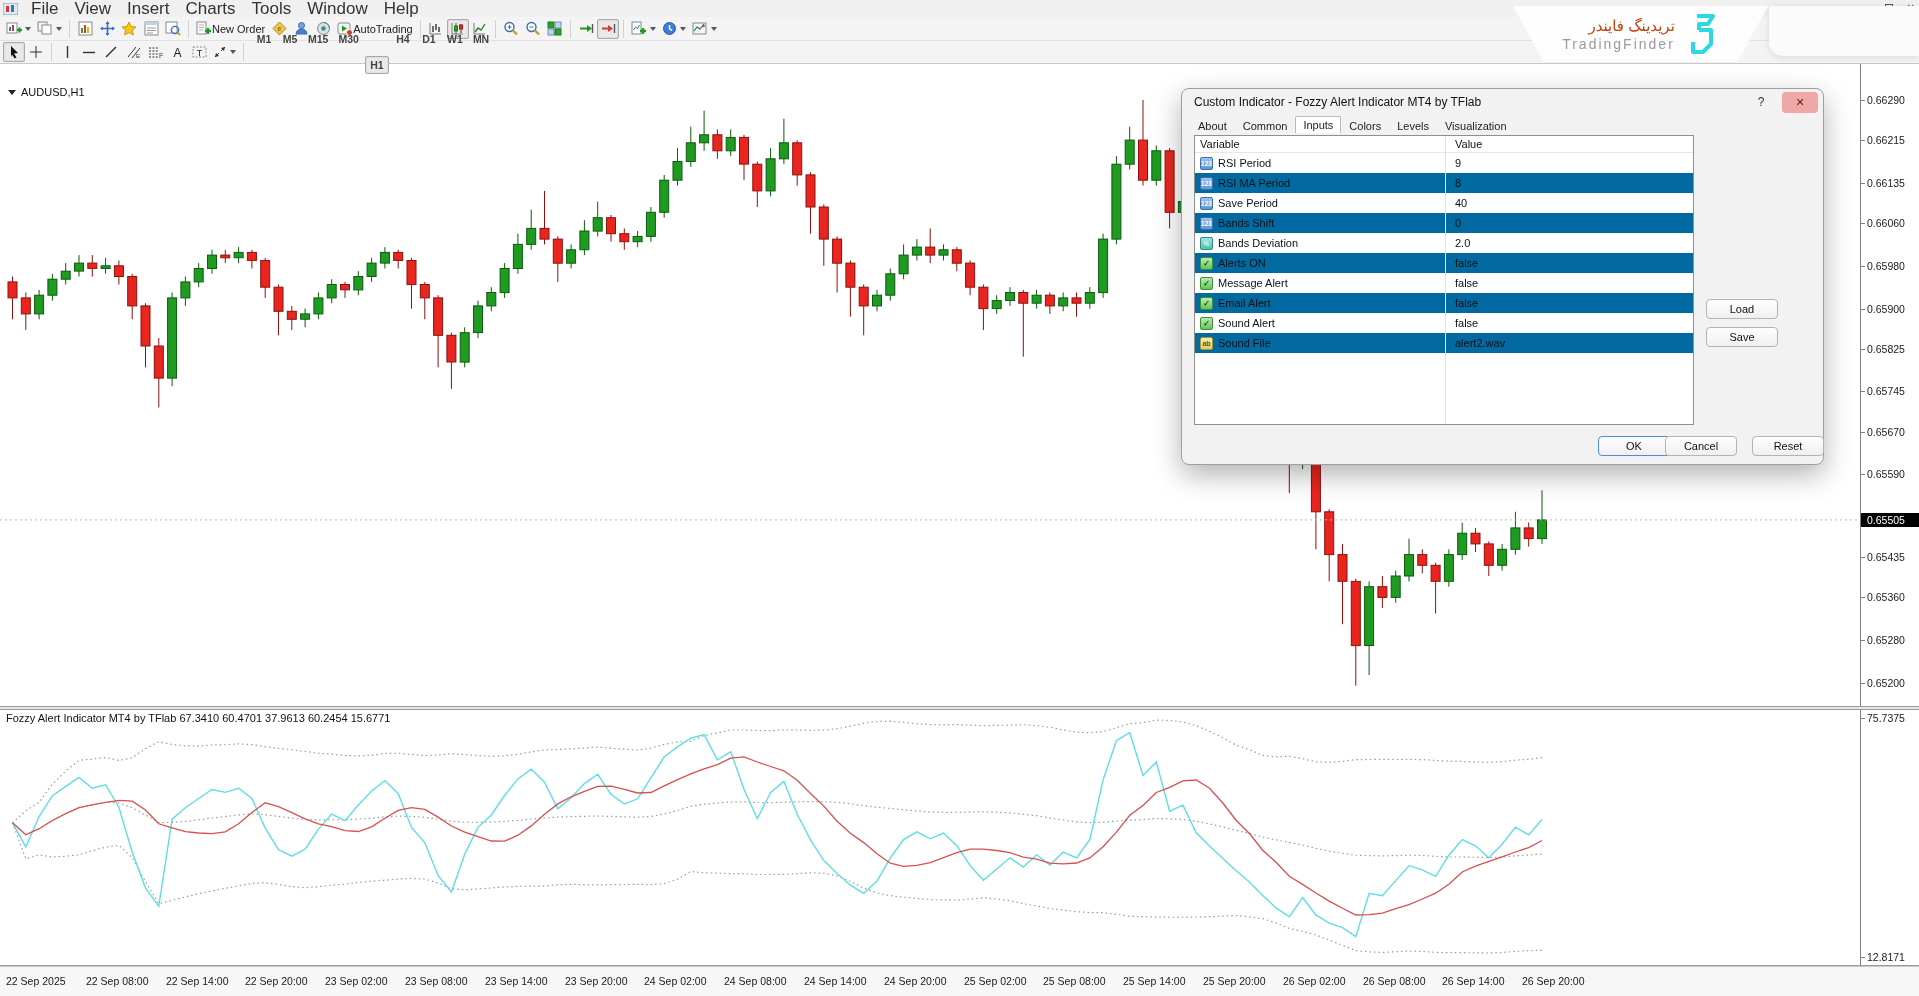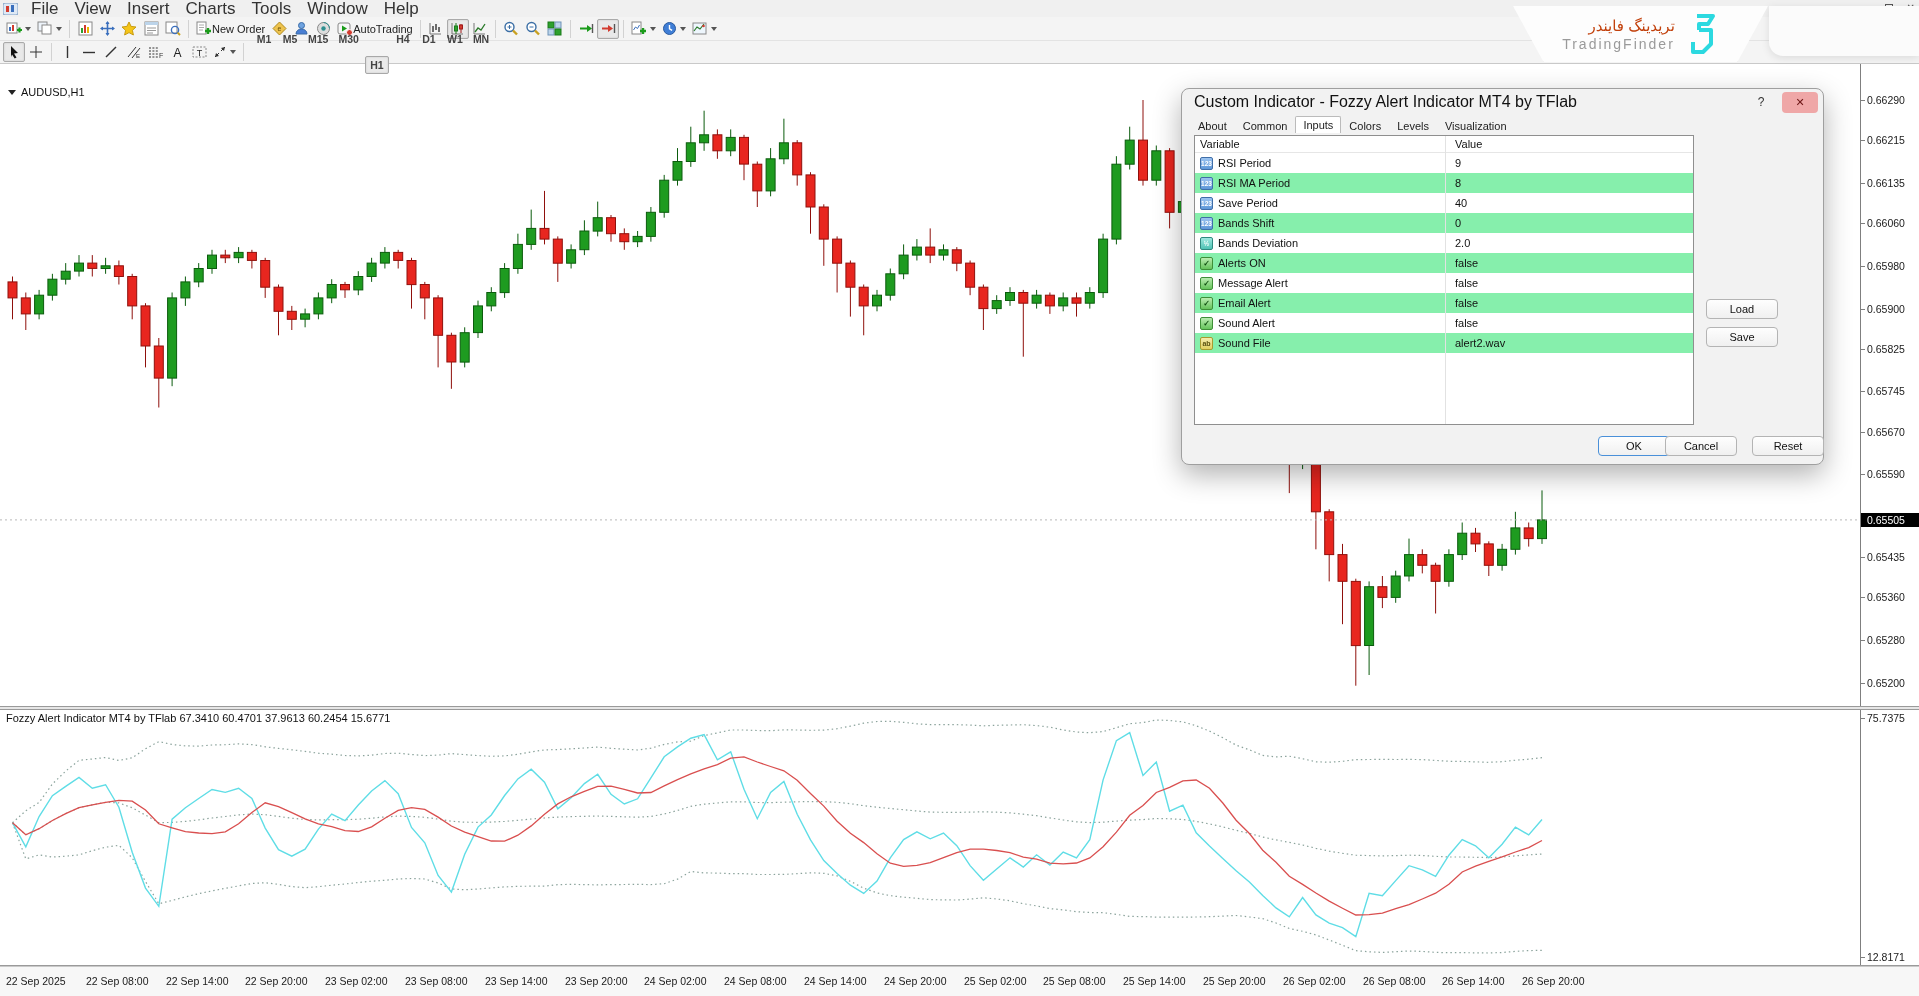--- a/index.html
+++ b/index.html
@@ -51,31 +51,31 @@
   #ind-header{position:absolute;left:6px;top:712px;font-size:11px;color:#111;z-index:3;}
   #ind-axis{position:absolute;left:1860px;top:710px;width:59px;height:255px;background:#fff;border-left:1px solid #7f7f7f;}
   #ind-bottom-line{position:absolute;left:0;top:965px;width:1919px;height:1px;background:#9a9a9a;}
 
   #time-axis{position:absolute;left:0;top:966px;width:1919px;height:30px;background:#f7f7f7;border-top:1px solid #c9c9c9;}
   .timelabel{position:absolute;top:8px;font-size:10.5px;color:#1a1a1a;white-space:nowrap;}
 
   
   #dialog{position:absolute;left:1181px;top:88px;width:643px;height:377px;background:#f2f2f2;border:1px solid #9f9f9f;border-radius:8px;box-shadow:0 10px 28px rgba(0,0,0,.30);z-index:30;}
   #dlg-titlebar{position:absolute;left:0;top:0;width:100%;height:26px;display:flex;align-items:center;border-radius:8px 8px 0 0;}
-  #dlg-title{font-size:16px;color:#111;margin-left:12px;flex:1;}
+  #dlg-title{font-size:12px;color:#111;margin-left:12px;flex:1;}
   #dlg-help{width:30px;height:20px;text-align:center;font-size:12px;color:#333;line-height:20px;}
   #dlg-close{width:36px;height:21px;background:#efa7a7;border-radius:4px;margin:0 5px 0 6px;display:flex;align-items:center;justify-content:center;font-size:11px;color:#6d1515;}
   #dlg-tabs{position:absolute;left:8px;top:28px;height:17px;display:flex;}
   .dtab{font-size:11px;color:#222;padding:2px 7px 1px 7px;border:1px solid transparent;border-bottom:none;cursor:default;}
   .dtab.active{background:#fff;border-color:#bbb;border-radius:2px 2px 0 0;position:relative;top:-1px;}
   #dlg-list{position:absolute;left:12px;top:46px;width:500px;height:290px;background:#fff;border:1px solid #8f8f8f;overflow:hidden;}
   #dlg-coldiv{position:absolute;left:250px;top:0;width:1px;height:100%;background:#e2e2e2;}
   .lrow{display:flex;align-items:center;height:20px;font-size:11px;color:#111;}
   .lrow.head{height:17px;border-bottom:1px solid #e6e6e6;}
-  .lrow.stripe{background:#86efac;}
+  .lrow.stripe{background:#0369a1;}
   .lrow .c1{width:250px;display:flex;align-items:center;padding-left:5px;gap:5px;}
   .lrow .c2{flex:1;padding-left:10px;}
   .pico{width:13px;height:13px;border-radius:2px;display:flex;align-items:center;justify-content:center;font-size:6.5px;font-weight:bold;flex-shrink:0;}
   .pico.int{background:linear-gradient(#9cc4f0,#5e97d8);border:1px solid #3f6ea8;color:#fff;}
   .pico.dbl{background:linear-gradient(#9fe8e0,#4fc2b4);border:1px solid #2f8a80;color:#fff;}
   .pico.bool{background:linear-gradient(#b9ecb0,#66c45c);border:1px solid #3f8f38;color:#0c4a0c;font-size:8px;}
   .pico.str{background:linear-gradient(#f4ecae,#e0d060);border:1px solid #a89a30;color:#5a5212;font-size:7px;}
   .dbtn{position:absolute;width:72px;height:20px;background:linear-gradient(#fefefe,#f0f0f0);border:1px solid #b4b4b4;border-radius:4px;font-size:11px;color:#111;display:flex;align-items:center;justify-content:center;}
   #btn-load{left:524px;top:210px;}
   #btn-save{left:524px;top:238px;}

